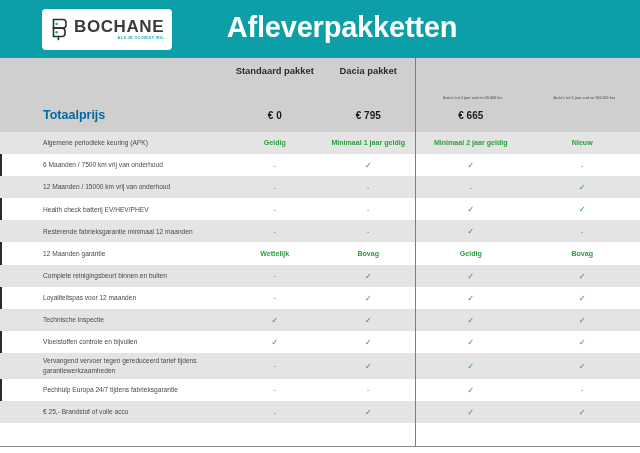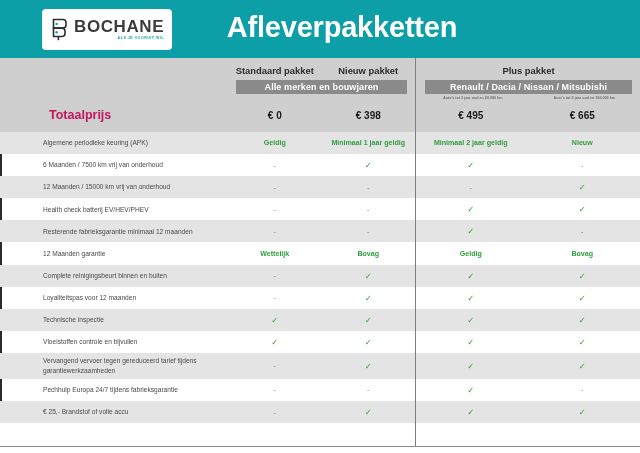--- a/index.html
+++ b/index.html
@@ -144,22 +144,21 @@
     color: #6d6d6d;
     white-space: nowrap;
   }
 
   .totaal-label {
     position: absolute;
     left: 43px;
     top: 50px;
     font-size: 12.5px;
     font-weight: bold;
-    color: #be185d;
-    margin-left: 6px;
+    color: #0369a1;
   }
   .price-row {
     position: absolute;
     top: 52px;
     left: 0; right: 0;
     display: flex;
   }
   .price-row > div {
     flex: 1 1 0;
     text-align: center;
@@ -273,47 +272,43 @@
       </div>
     </div>
     <div class="banner-title">Afleverpakketten</div>
   </div>
 
   <div class="head-band">
 
     <div class="grp grp-a">
       <div class="grp-titles">
         <div>Standaard pakket</div>
-        <div>Nieuw pakket</div>
-      </div>
-      <div class="grp-bar">Alle merken en bouwjaren</div>
+        <div>Dacia pakket</div>
+      </div>
       <div class="grp-subs">
         <div></div>
         <div></div>
       </div>
     </div>
 
     <div class="grp grp-b">
       <div class="grp-titles">
-        <div>Plus pakket</div>
-      </div>
-      <div class="grp-bar">Renault / Dacia / Nissan / Mitsubishi</div>
+      </div>
       <div class="grp-subs">
         <div>Auto's tot 3 jaar oud en 20.000 km</div>
         <div>Auto's tot 5 jaar oud en 100.000 km</div>
       </div>
     </div>
 
     <div class="totaal-label">Totaalprijs</div>
 
     <div class="price-row">
       <div style="flex:0 0 228px"></div>
       <div class="pc" style="flex:0 0 93.5px">€ 0</div>
-      <div class="pc" style="flex:0 0 93.5px">€ 398</div>
-      <div class="pc" style="flex:0 0 111.5px">€ 495</div>
+      <div class="pc" style="flex:0 0 93.5px">€ 795</div>
       <div class="pc" style="flex:0 0 111.5px">€ 665</div>
     </div>
   </div>
 
   <div class="body-wrap" id="body-wrap">
       <div class="row shade">
         <div class="row-label">Algemene periodieke keuring (APK)</div>
         <div class="cell word" style="flex: 0 0 93.5px;">Geldig</div>
         <div class="cell word" style="flex: 0 0 93.5px;">Minimaal 1 jaar geldig</div>
         <div class="cell word" style="flex: 0 0 111.5px;">Minimaal 2 jaar geldig</div>

